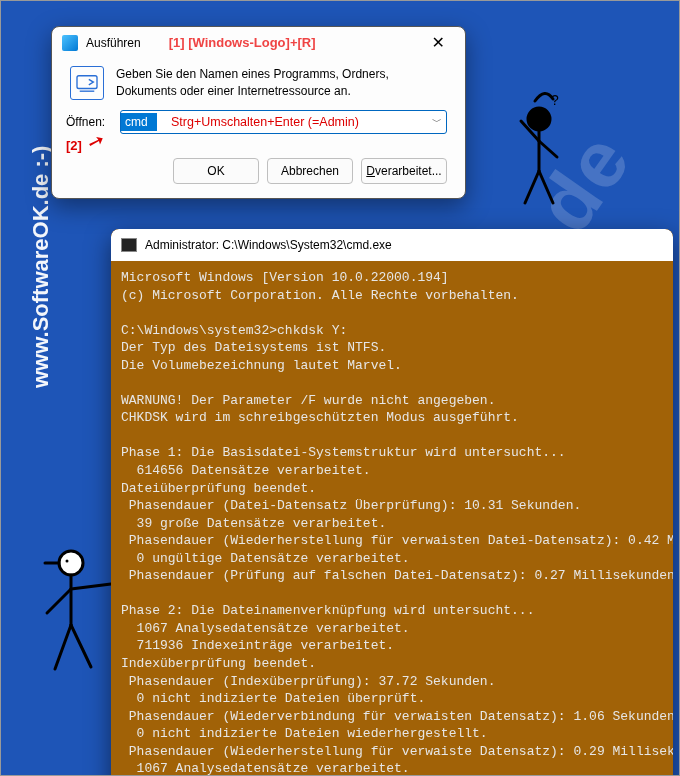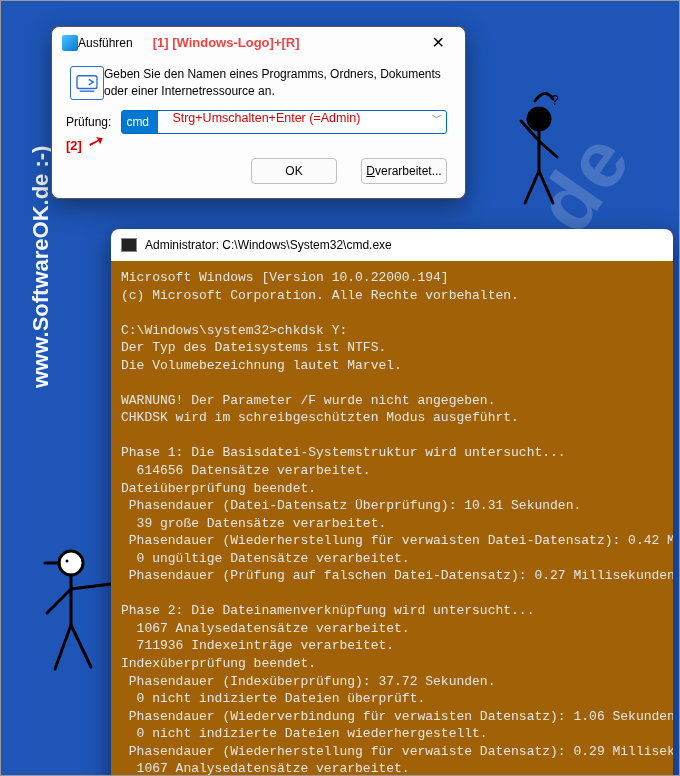--- a/index.html
+++ b/index.html
@@ -46,53 +46,55 @@
   background: #fdfdfd;
   border: 1px solid #555;
   border-radius: 8px;
   box-shadow: 0 8px 24px rgba(0,0,0,0.4);
   font-size: 12px;
 }
 .run-titlebar {
   display: flex;
   align-items: center;
   padding: 6px 8px 4px 10px;
+  gap: 8px;
 }
 .run-title-icon {
   width: 16px; height: 16px;
   background: linear-gradient(135deg,#4cc2ff,#0078d4);
   border-radius: 2px;
 }
 .run-title-text { font-size: 12px; color: #000; }
 .run-annot1 { color: #ef4444; font-weight: bold; margin-left: 20px; font-size: 13px; }
 .run-close { margin-left: auto; font-size: 16px; padding: 0 12px; cursor: pointer; }
 .run-body {
   display: flex;
   padding: 10px 18px 6px 18px;
+  gap: 12px;
 }
 .run-body-icon {
   width: 34px; height: 34px; flex-shrink: 0;
   border: 1px solid #2a6fd6;
   border-radius: 3px;
   display: flex; align-items: center; justify-content: center;
 }
 .run-body-icon svg { width: 22px; height: 20px; }
 .run-body-text { color: #000; font-size: 12px; line-height: 1.4; }
 .run-input-row {
   display: flex; align-items: center; gap: 10px;
   padding: 4px 18px 2px 14px;
 }
 .run-open-label { color: #000; font-size: 12px; min-width: 44px; }
 .run-input-wrap {
   flex: 1;
   position: relative;
   border: 1px solid #0067c0;
   border-radius: 3px;
   height: 24px;
-  display: flex; 
+  display: flex; align-items: center;
   background: #fff;
 }
 .run-input {
   border: none; outline: none;
   font-size: 12px;
   padding: 2px 4px;
   width: 36px;
   background: #0078d4;
   color: #fff;
 }
@@ -102,21 +104,21 @@
   white-space: nowrap;
 }
 .run-input-chevron {
   margin-left: auto; margin-right: 4px;
   font-size: 10px; color: #555;
 }
 .run-annot2-row { display:flex; align-items:center; padding: 0 0 0 14px; height:18px; }
 .run-annot2 { color: #d00; font-weight: bold; font-size: 13px; }
 .run-arrow { color: #d00; font-size: 20px; transform: rotate(18deg); margin-left: 6px; position: relative; top:-4px; }
 .run-buttons {
-  display: flex; gap: 24px; justify-content: flex-end;
+  display: flex; gap: 8px; justify-content: flex-end;
   padding: 4px 18px 14px;
 }
 .run-btn {
   min-width: 86px; height: 26px;
   border: 1px solid #bfbfbf; border-radius: 4px;
   background: #fbfbfb;
   font-size: 12px;
   display: flex; align-items: center; justify-content: center;
   cursor: pointer;
 }
@@ -184,33 +186,34 @@
     <div class="run-body-icon">
       <svg viewBox="0 0 24 22">
           <rect x="1" y="3" width="22" height="14" rx="2" fill="none" stroke="#2a6fd6" stroke-width="1.5"></rect>
           <path d="M4 20 L20 20" stroke="#2a6fd6" stroke-width="1.5"></path>
           <path d="M14 7 L19 10 L14 13" fill="none" stroke="#2a6fd6" stroke-width="1.5"></path>
         </svg>
     </div>
     <div class="run-body-text">Geben Sie den Namen eines Programms, Ordners, Dokuments oder einer Internetressource an.</div>
   </div>
   <div class="run-input-row">
-    <span class="run-open-label">Prüfung:</span>
+    <span class="run-open-label">Öffnen:</span>
     <div class="run-input-wrap">
       <input class="run-input" value="cmd" style="">
       <span class="run-input-hint">Strg+Umschalten+Enter (=Admin)</span>
       <span class="run-input-chevron">﹀</span>
     </div>
   </div>
   <div class="run-annot2-row">
     <span class="run-annot2">[2]</span>
     <span class="run-arrow">➚</span>
   </div>
   <div class="run-buttons">
     <div class="run-btn">OK</div>
+    <div class="run-btn">Abbrechen</div>
     <div class="run-btn">
         <span><u>D</u><span>verarbeitet...</span></span>
       </div>
   </div>
 </div>
 
 <svg class="stick1" viewBox="0 0 70 120">
   <g stroke="#000" stroke-width="3" fill="none" stroke-linecap="round">
     <circle cx="38" cy="28" r="11" fill="#000"></circle>
     <path d="M38 39 L38 80"></path>

